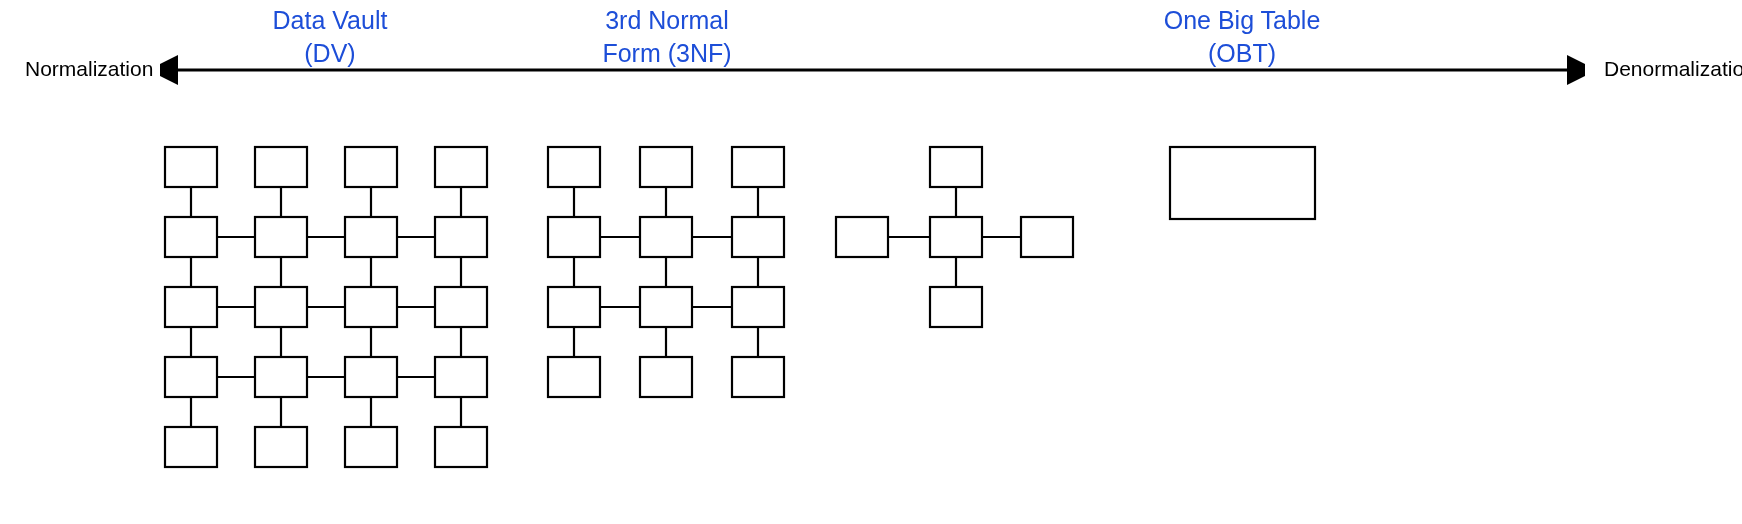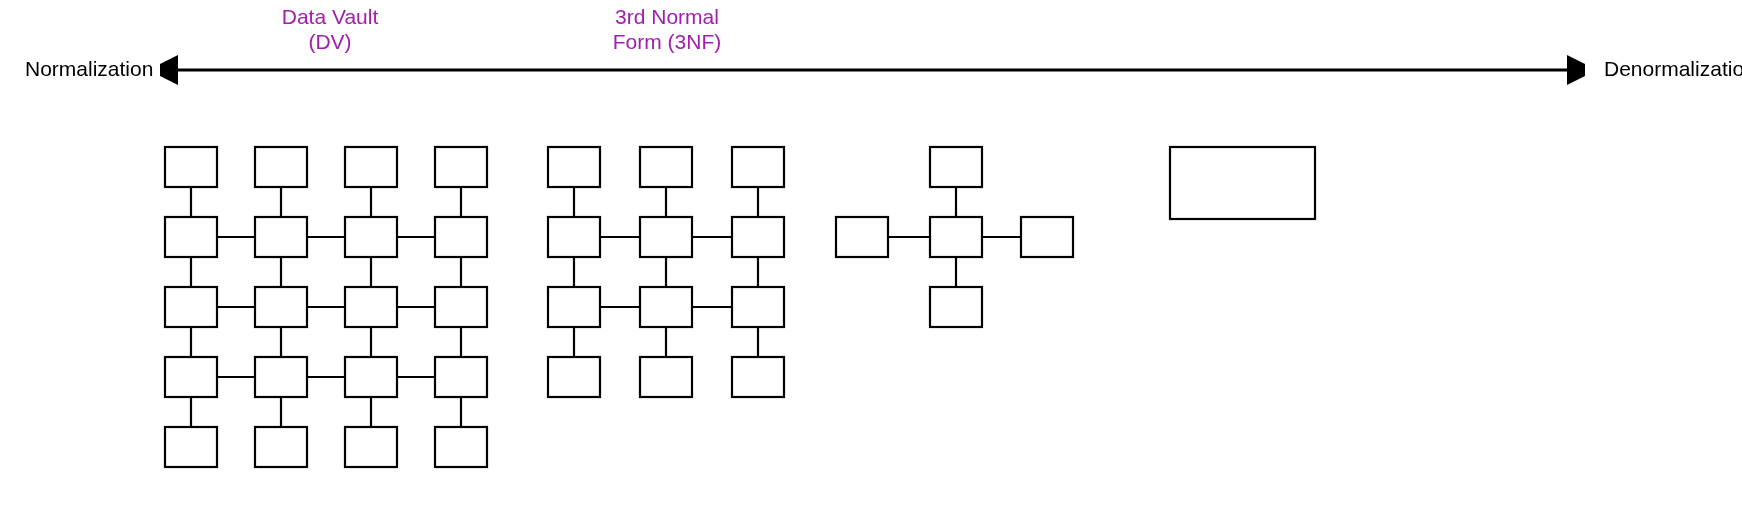--- a/index.html
+++ b/index.html
@@ -33,25 +33,25 @@
     position: absolute;
     left: 160px;
     top: 52px;
     width: 1425px;
     height: 36px;
   }
 
   
   .group-header {
     position: absolute;
-    font-size: 21px;
-    line-height: 25px;
+    font-size: 25px;
+    line-height: 33px;
     text-align: center;
     white-space: pre-line;
-    color: #a21caf;
+    color: #1d4ed8;
     top: 4px;
   }
   #header-dv  { left: 230px;  width: 200px; }
   #header-3nf { left: 567px;  width: 200px; }
   #header-dim { left: 851px;  width: 200px; }
   #header-obt { left: 1142px; width: 200px; }
 
   
   .diagram-svg {
     position: absolute;
@@ -90,20 +90,22 @@
         <path d="M0,0 L10,5 L0,10 z" fill="#000"></path>
       </marker>
     </defs>
     <line x1="18" y1="18" x2="1407" y2="18" stroke="#000" stroke-width="3" marker-start="url(#arrow-left)" marker-end="url(#arrow-right)"></line>
   </svg>
 
   <div class="group-header" id="header-dv">Data Vault
 (DV)</div>
   <div class="group-header" id="header-3nf">3rd Normal
 Form (3NF)</div>
+  <div class="group-header" id="header-obt">One Big Table
+(OBT)</div>
 
   <svg class="diagram-svg" id="diagram-layer" viewBox="0 0 1742 524">
       <line x1="191" y1="187" x2="191" y2="217" class="ent-link"></line>
       <line x1="191" y1="257" x2="191" y2="287" class="ent-link"></line>
       <line x1="191" y1="327" x2="191" y2="357" class="ent-link"></line>
       <line x1="191" y1="397" x2="191" y2="427" class="ent-link"></line>
       <line x1="281" y1="187" x2="281" y2="217" class="ent-link"></line>
       <line x1="281" y1="257" x2="281" y2="287" class="ent-link"></line>
       <line x1="281" y1="327" x2="281" y2="357" class="ent-link"></line>
       <line x1="281" y1="397" x2="281" y2="427" class="ent-link"></line>

